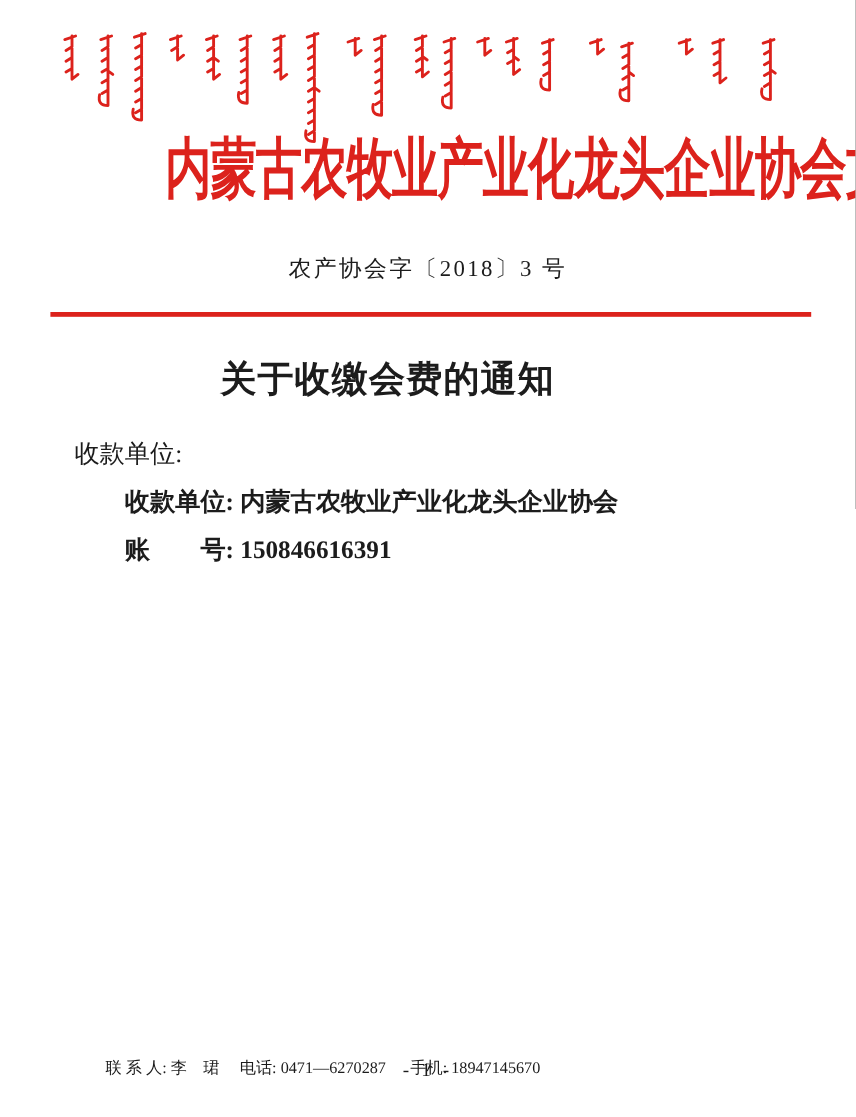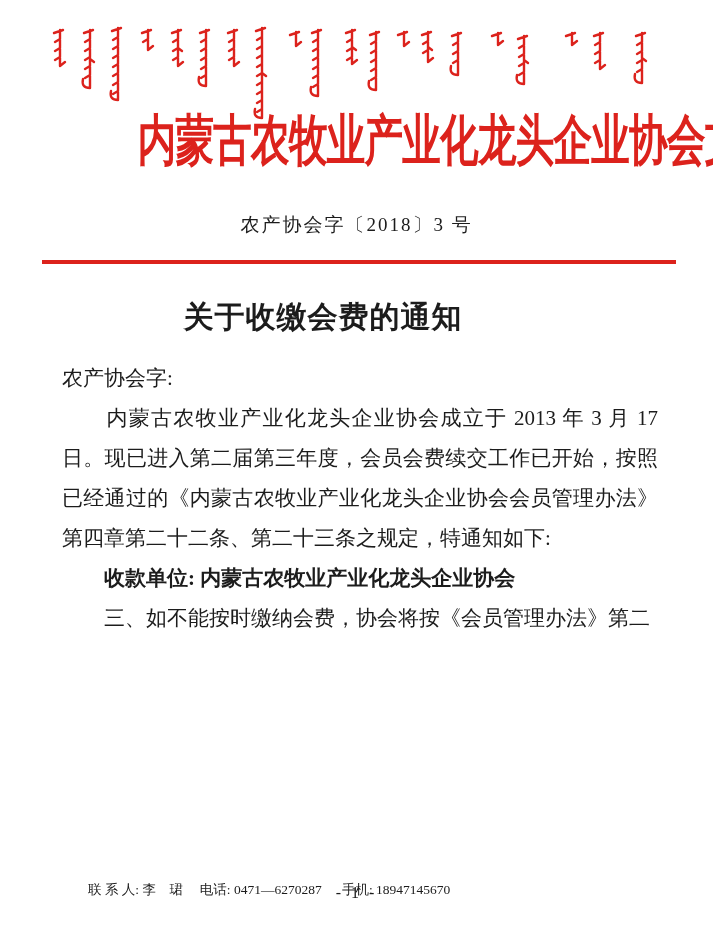--- a/index.html
+++ b/index.html
@@ -104,24 +104,23 @@
     <span class="stretch">内蒙古农牧业产业化龙头企业协会文件</span>
   </div>
 
   <div class="doc-number">农产协会字〔2018〕3 号</div>
 
   <div class="red-rule"></div>
 
   <div class="notice-title">关于收缴会费的通知</div>
 
   <div class="body-text">
-    <p>农产协会字:</p>
-    <p>　　内蒙古农牧业产业化龙头企业协会成立于 2013 年 3 月 17 日。现已进入第二届第三年度，会员会费续交工作已开始，按照已经通过的《内蒙古农牧业产业化龙头企业协会会员管理办法》第四章第二十二条、第二十三条之规定，特通知如下:</p>
+    <p>收款单位:</p>
     <p class="bold">　　收款单位: 内蒙古农牧业产业化龙头企业协会</p>
-    <p>　　三、如不能按时缴纳会费，协会将按《会员管理办法》第二</p>
+    <p class="bold">　　账　　号: 150846616391</p>
   </div>
 
   <div class="footer">
     <div>联 系 人: 李　珺　 电话: 0471—6270287　  手机: 18947145670</div>
     
   </div>
 
   <div class="page-number">- 1 -</div>
 
 </div>

